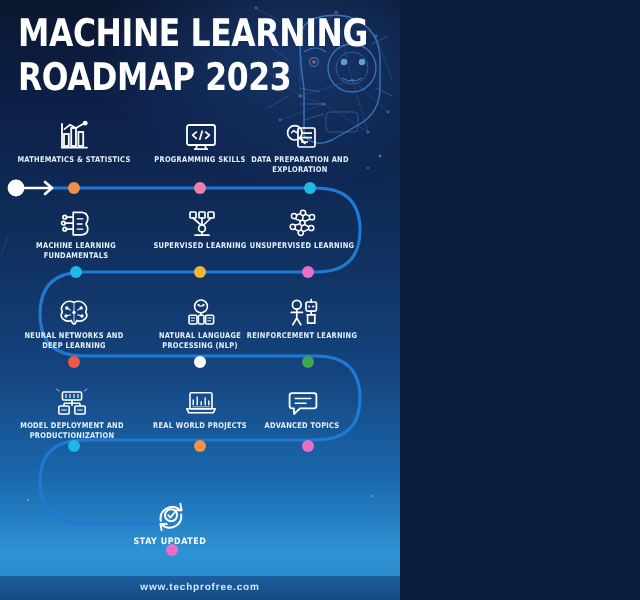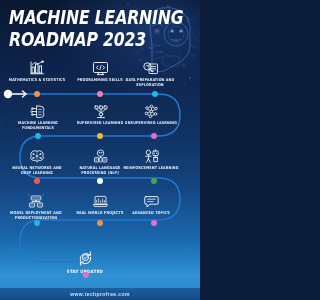--- a/index.html
+++ b/index.html
@@ -17,21 +17,21 @@
         #0d2047 18%,
         #10305f 42%,
         #14447f 62%,
         #1a69ae 80%,
         #2e92d4 92%,
         #2b86c6 100%);
   }
   
   .deco{position:absolute;inset:0;pointer-events:none;}
   
-  .header{position:absolute;left:9px;top:8px;width:140px;z-index:6;font-style:italic;}
+  .header{position:absolute;left:9px;top:8px;width:140px;z-index:6;}
   .title-l1,.title-l2{
     color:#ffffff;font-weight:bold;
     font-family:"DejaVu Sans Condensed","Liberation Sans",sans-serif;
     letter-spacing:-0.2px;line-height:1.0;
     text-transform:uppercase;
     transform:scaleX(0.92);transform-origin:left center;
     white-space:nowrap;
   }
   .title-l1{font-size:19px;}
   .title-l2{font-size:19px;margin-top:3px;}

